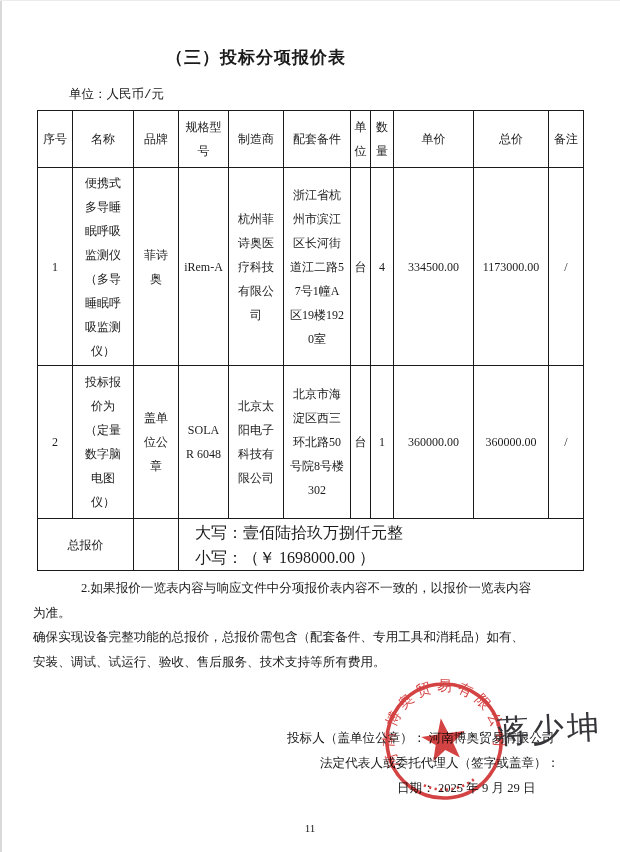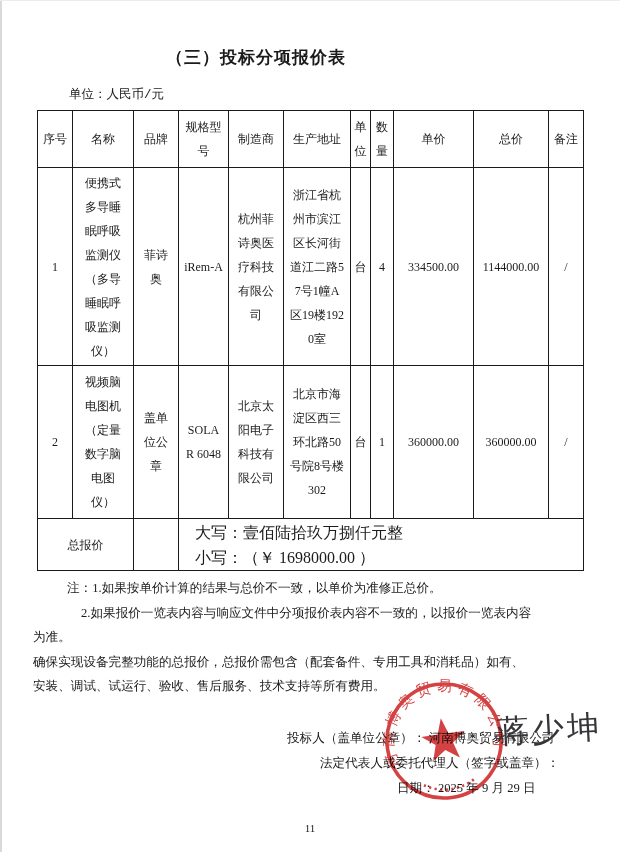--- a/index.html
+++ b/index.html
@@ -109,43 +109,43 @@
     <col style="width:75px">
       <col style="width:35px">
   </colgroup>
   <tbody>
       <tr class="hdr-row">
     <th>序号</th>
     <th>名称</th>
     <th>品牌</th>
     <th>规格型号</th>
     <th>制造商</th>
-    <th>生产地址</th>
+    <th>配套备件</th>
     <th>单位</th>
     <th>数量</th>
     <th>单价</th>
     <th>总价</th>
     <th>备注</th>
   </tr>
   <tr class="item-row1">
     <td>1</td>
     <td class="c-name">便携式多导睡眠呼吸监测仪（多导睡眠呼吸监测仪）</td>
     <td class="c-brand">菲诗奥</td>
     <td class="c-model">iRem-A</td>
     <td class="c-mfr">杭州菲诗奥医疗科技有限公司</td>
     <td class="c-addr">浙江省杭州市滨江区长河街道江二路57号1幢A区19楼1920室</td>
     <td>台</td>
     <td>4</td>
     <td>334500.00</td>
-    <td>1144000.00</td>
+    <td>1173000.00</td>
     <td>/</td>
   </tr>
   <tr class="item-row2">
     <td>2</td>
-    <td class="c-name">视频脑电图机（定量数字脑电图仪）</td>
+    <td class="c-name">投标报价为（定量数字脑电图仪）</td>
     <td class="c-brand">盖单位公章</td>
     <td class="c-model">SOLAR 6048</td>
     <td class="c-mfr">北京太阳电子科技有限公司</td>
     <td class="c-addr">北京市海淀区西三环北路50号院8号楼302</td>
     <td>台</td>
     <td>1</td>
     <td>360000.00</td>
     <td>360000.00</td>
     <td>/</td>
   </tr>
@@ -154,21 +154,20 @@
     <td></td>
     <td colspan="8" class="total-text">
       <div>大写：壹佰陆拾玖万捌仟元整</div>
       <div>小写：（￥ 1698000.00 ）</div>
     </td>
   </tr>
 </tbody>
   </table>
 
 <div class="notes">
-  <div class="n-ind1">注：1.如果按单价计算的结果与总价不一致，以单价为准修正总价。</div>
   <div class="n-ind2">2.如果报价一览表内容与响应文件中分项报价表内容不一致的，以报价一览表内容</div>
   <div>为准。</div>
   <div>确保实现设备完整功能的总报价，总报价需包含（配套备件、专用工具和消耗品）如有、</div>
   <div>安装、调试、试运行、验收、售后服务、技术支持等所有费用。</div>
 </div>
 
 <div class="sig-line sig-bidder">投标人（盖单位公章）： 河南博奥贸易有限公司</div>
 <div class="sig-line sig-rep">法定代表人或委托代理人（签字或盖章）：</div>
 <div class="sig-line sig-date">日期：  2025 年 9 月 29 日</div>
 

